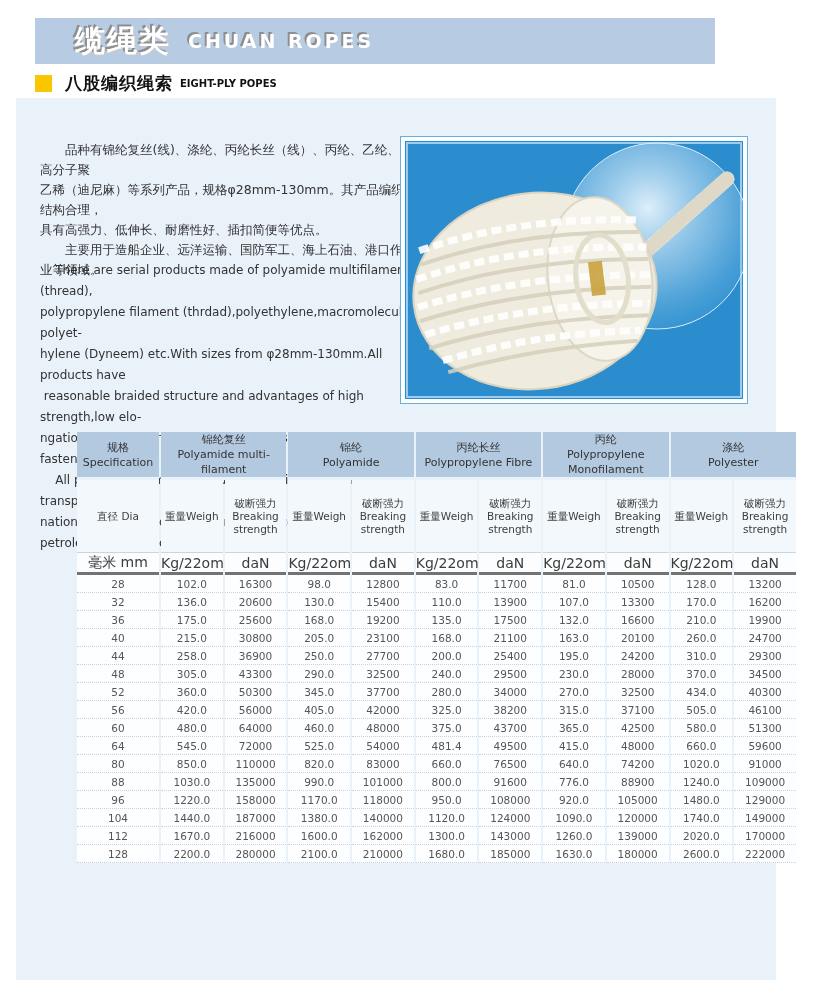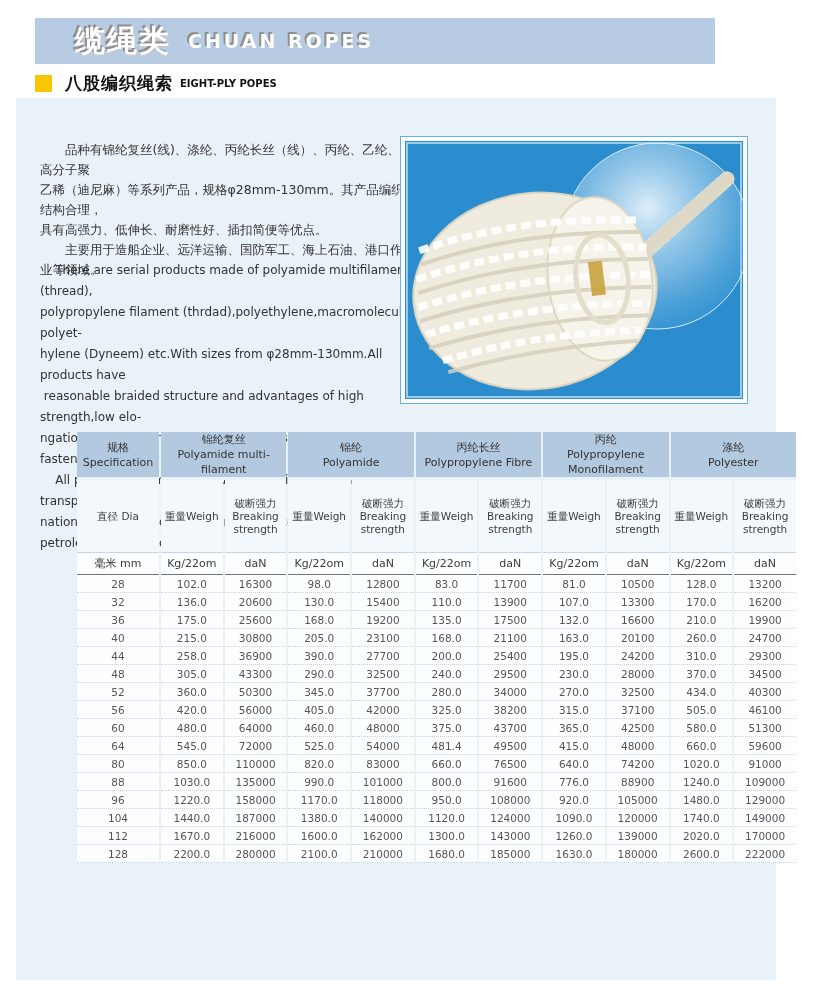--- a/index.html
+++ b/index.html
@@ -35,22 +35,22 @@
 
   
   table.spec { position:absolute; left:22px; top:334px; width:723px;
                border-collapse:separate; border-spacing:2px 0; table-layout:fixed;margin-left:37px; }
   table.spec col.c1 { width:82px; }
   table.spec th, table.spec td { text-align:center; vertical-align:middle; font-weight:normal; }
   tr.grp th { background:#b3c9e0; height:46px; font-size:11px; color:#333;
               white-space:pre-line; line-height:15px; border-bottom:3px solid #e9f1f9; }
   tr.subh td { background:#f3f8fc; height:72px; font-size:10.5px; color:#3c3c3c;
                white-space:pre-line; line-height:13px; }
-  tr.units td { background:#fbfdfe; height:23px; font-size:11px; color:#3c3c3c;
-                border-top:1px solid #c9d6e2; border-bottom:1px solid #737373; }
+  tr.units td { background:#fbfdfe; height:23px; font-size:14px; color:#3c3c3c;
+                border-top:1px solid #c9d6e2; border-bottom:3px solid #737373; }
   tbody td { background:#fdfeff; height:18px; font-size:10.5px; color:#555;
              border-bottom:1px dotted #c6d2de; }
 </style>
 </head>
 <body>
 
 <div class="page">
 
   <div class="band">
     <span class="title-zh">缆绳类</span>
@@ -227,21 +227,21 @@
             <td>21100</td>
             <td>163.0</td>
             <td>20100</td>
             <td>260.0</td>
             <td>24700</td>
           </tr>
           <tr>
             <td>44</td>
             <td>258.0</td>
             <td>36900</td>
-            <td>390.0</td>
+            <td>250.0</td>
             <td>27700</td>
             <td>200.0</td>
             <td>25400</td>
             <td>195.0</td>
             <td>24200</td>
             <td>310.0</td>
             <td>29300</td>
           </tr>
           <tr>
             <td>48</td>

